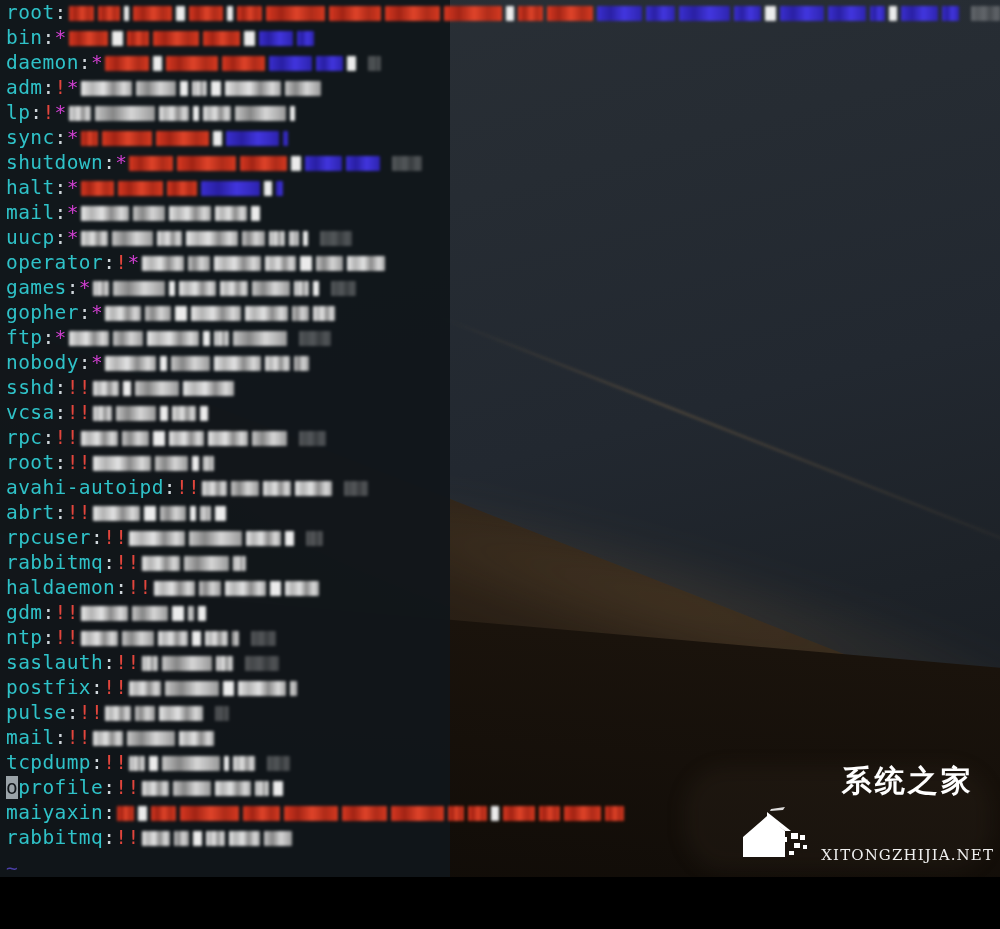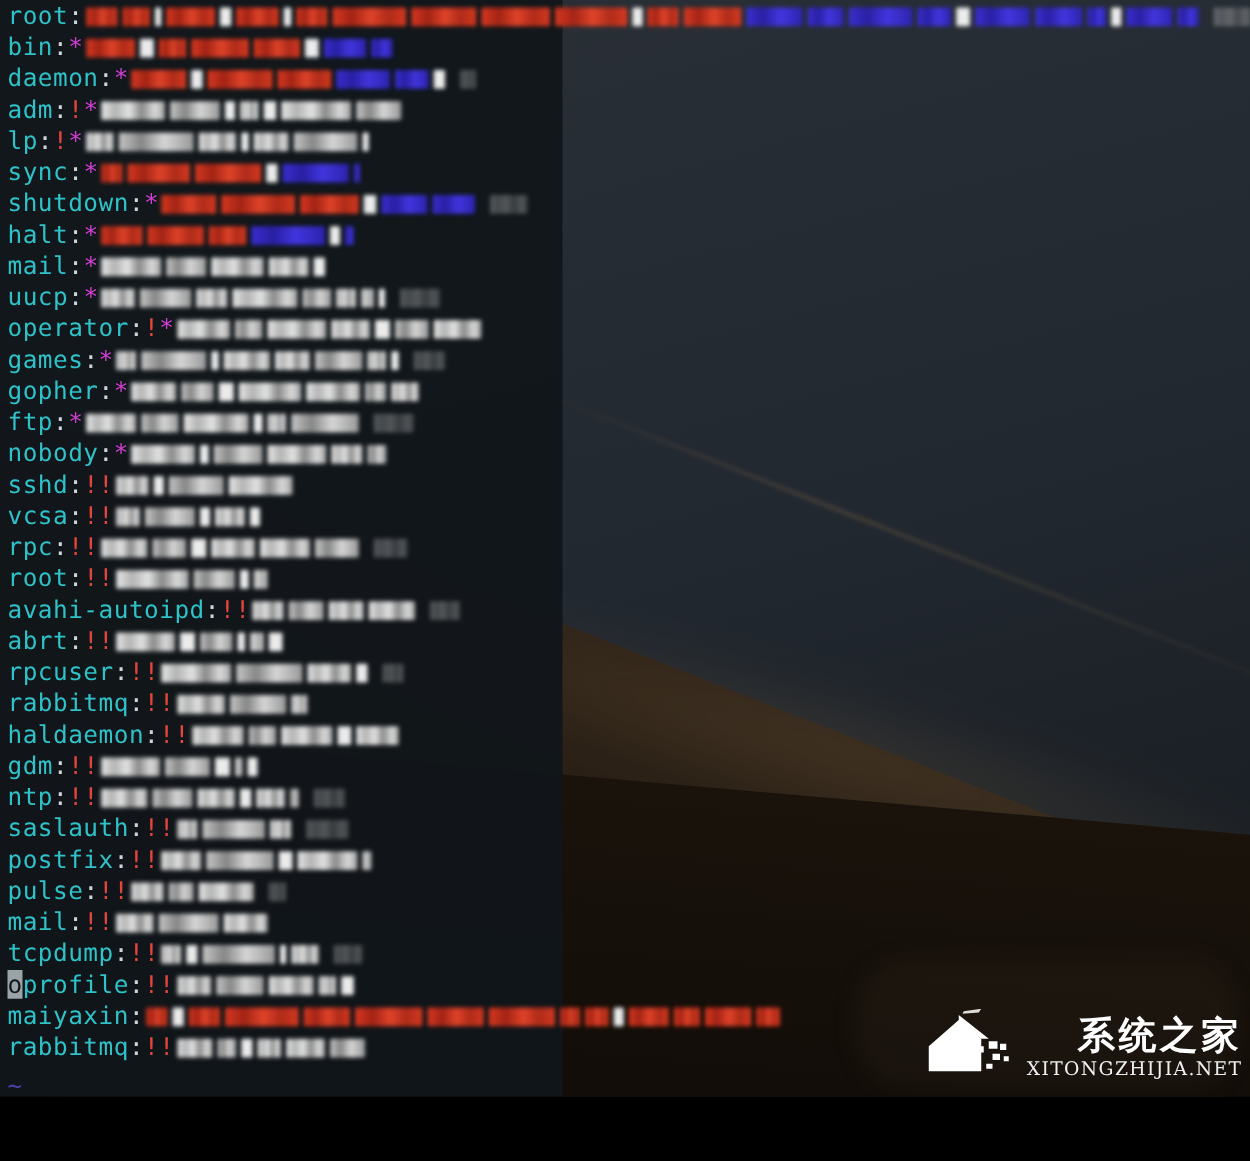--- a/index.html
+++ b/index.html
@@ -47,21 +47,21 @@
   .bw{background:linear-gradient(90deg,#f2f2f2 0%,#b9b9b9 22%,#ececec 44%,#8d8d8d 63%,#e3e3e3 84%,#a8a8a8 100%);}
   .bwd{background:linear-gradient(90deg,#cfcfcf 0%,#8a8a8a 30%,#dedede 60%,#9e9e9e 100%);}
   .rd{background:linear-gradient(90deg,#e03a22 0%,#a82414 26%,#e8452a 52%,#b52c19 76%,#dd3b21 100%);}
   .bl{background:linear-gradient(90deg,#3b2fd6 0%,#2a1fa8 30%,#4337e6 60%,#2e23b4 100%);}
   .faint{opacity:.30;}
   .solidw{background:#f4f4f4;}
 
   
   #wm{position:absolute;right:6px;bottom:14px;display:flex;align-items:flex-end;gap:8px;}
   #wm .logo{width:74px;height:56px;}
-  #wm .txt{display:flex;flex-direction:column;align-items:flex-end;line-height:1;}
+  #wm .txt{display:flex;flex-direction:column;align-items:center;line-height:1;gap:48px;}
   #wm .cn{color:#fff;font-family:"DejaVu Sans","Liberation Sans",sans-serif;
           font-size:30px;font-weight:700;letter-spacing:3px;}
   #wm .en{color:#f0f0f0;font-family:"DejaVu Serif","Liberation Serif",serif;
           font-size:15px;letter-spacing:1.1px;margin-top:4px;}
 </style>
 </head>
 <body>
 
 <div id="screen">
 

